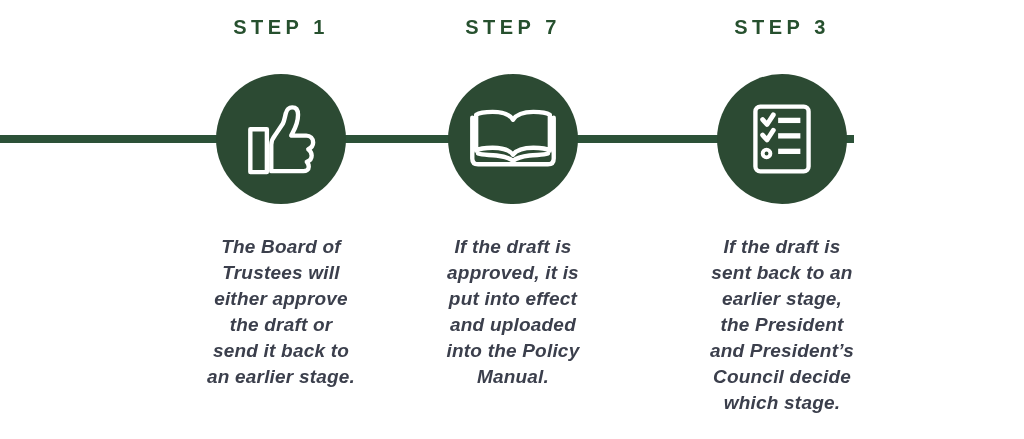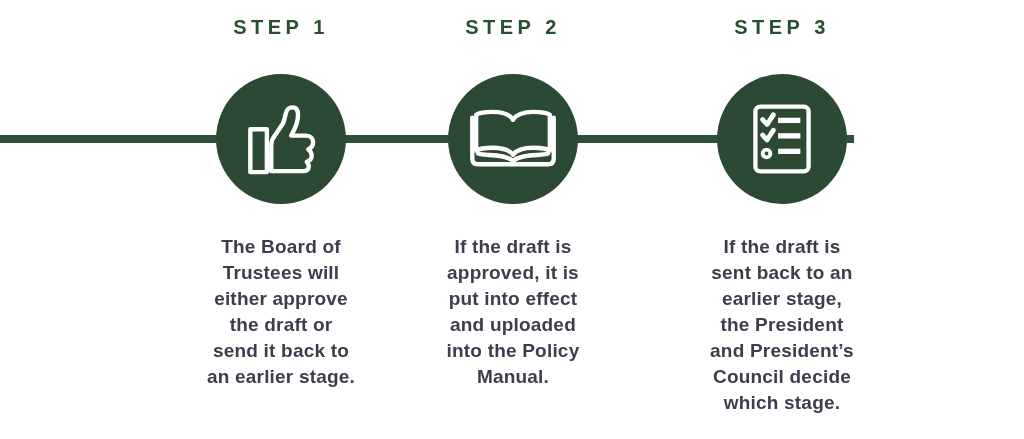--- a/index.html
+++ b/index.html
@@ -69,20 +69,21 @@
   }
   .step-desc {
     margin-top: 30px;
     font-size: 19px;
     font-weight: 700;
     line-height: 26px;
     letter-spacing: 0.2px;
     color: var(--body_text, #3b3f4c);
     text-align: center;
     white-space: pre-line;
+    font-style: italic;
   }
 </style>
 </head>
 <body>
 
 <div class="canvas">
 
   <div class="timeline"></div>
 
   <div class="step step-1">
@@ -100,21 +101,21 @@
     </div>
     <div class="step-desc">The Board of
 Trustees will
 either approve
 the draft or
 send it back to
 an earlier stage.</div>
   </div>
 
   <div class="step step-2">
-    <div class="step-label">STEP 2</div>
+    <div class="step-label">STEP 7</div>
     <div class="circle">
       <svg class="icon-svg" width="88" height="64" viewBox="0 0 88 66" aria-hidden="true">
         <path d="M44,13 C40,7 33,5 23,5 C15,5 9,6 6,8 L6,45 C9,43 15,42 23,42 C33,42 40,44 44,49"></path>
         <path d="M44,13 C48,7 55,5 65,5 C73,5 79,6 82,8 L82,45 C79,43 73,42 65,42 C55,42 48,44 44,49"></path>
         <path d="M8,48 C13,50 20,49 27,50 C35,51 41,53 44,55.5 C47,53 53,51 61,50 C68,49 75,50 80,48"></path>
         <path d="M2,11 L2,53 C2,57 4,59 8,59 L80,59 C84,59 86,57 86,53 L86,11"></path>
       </svg>
     </div>
     <div class="step-desc">If the draft is
 approved, it is

